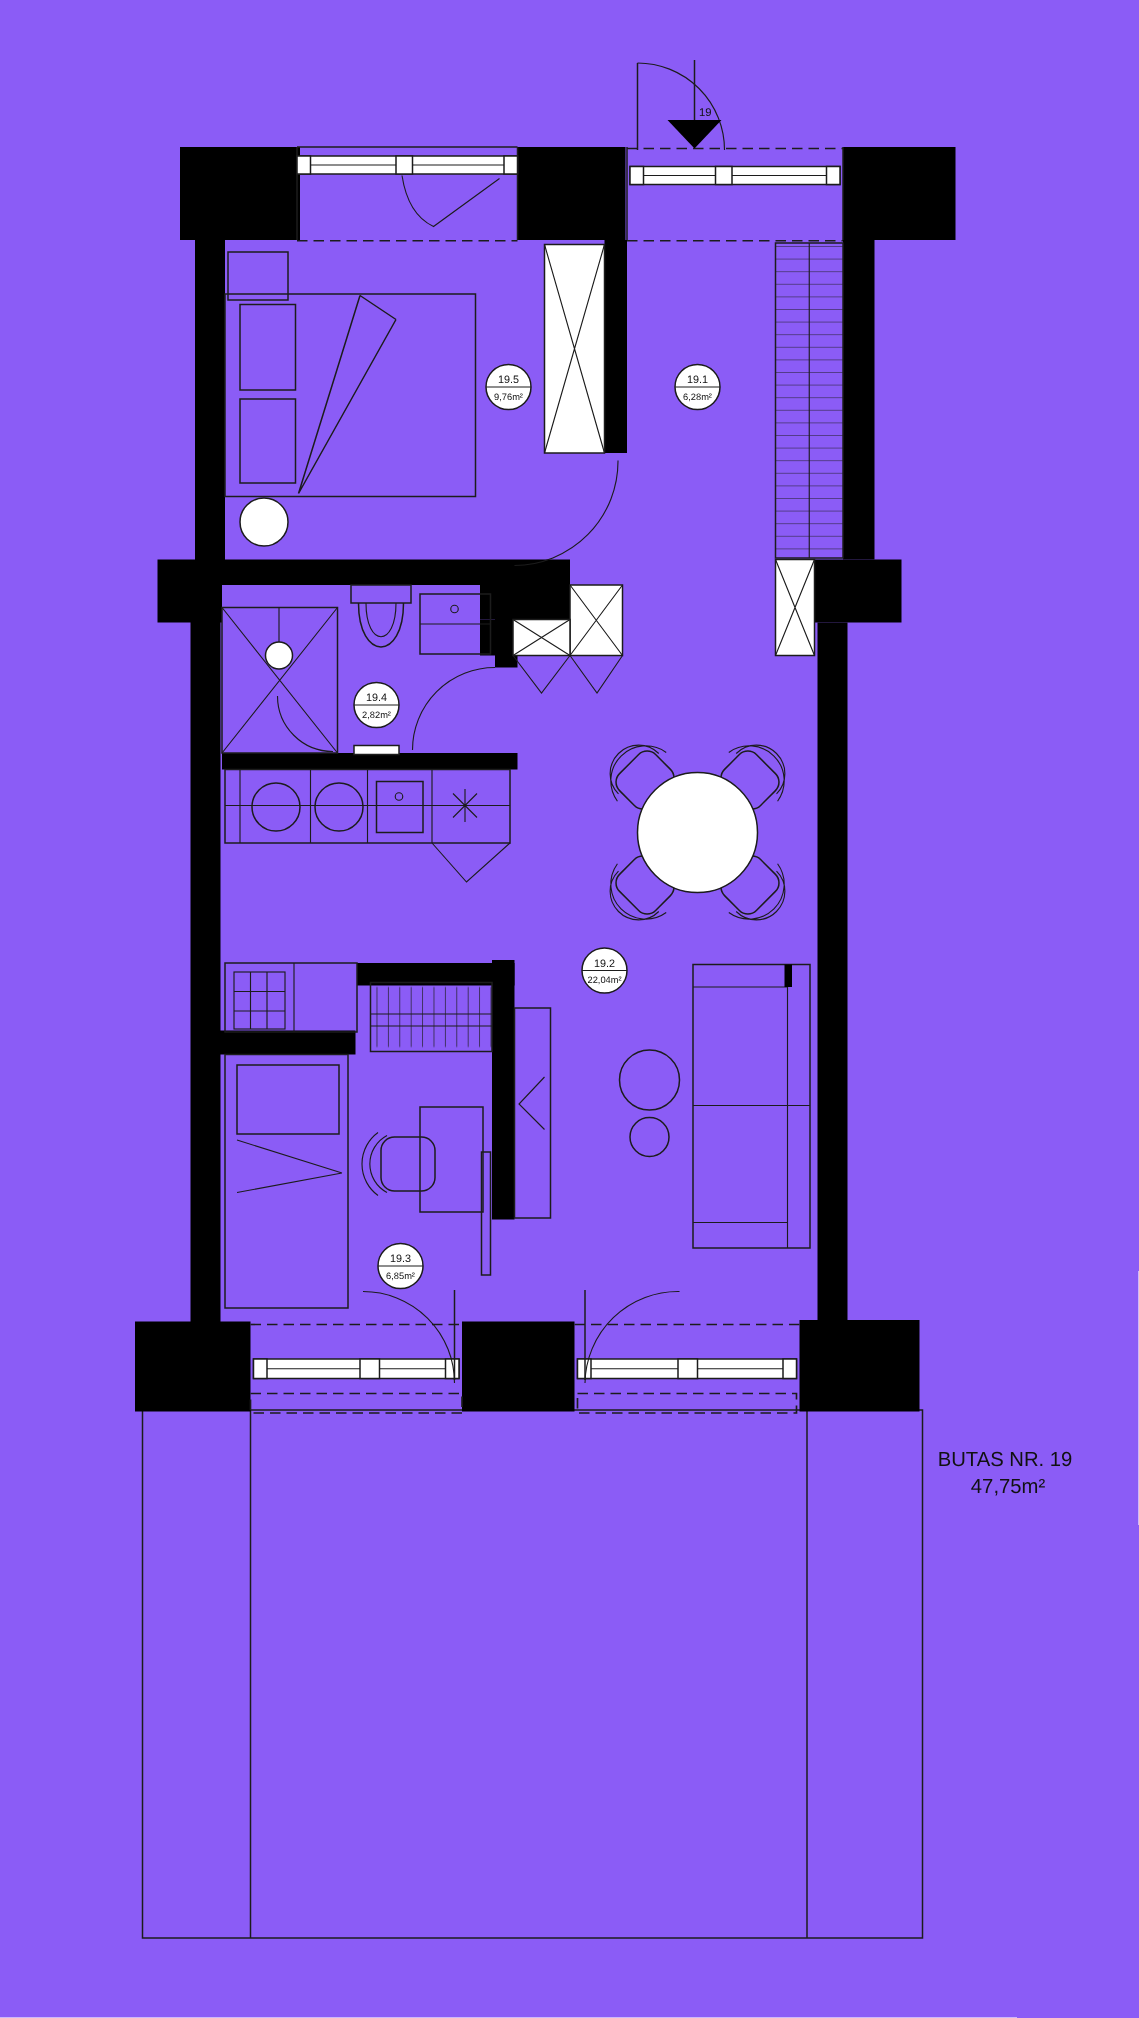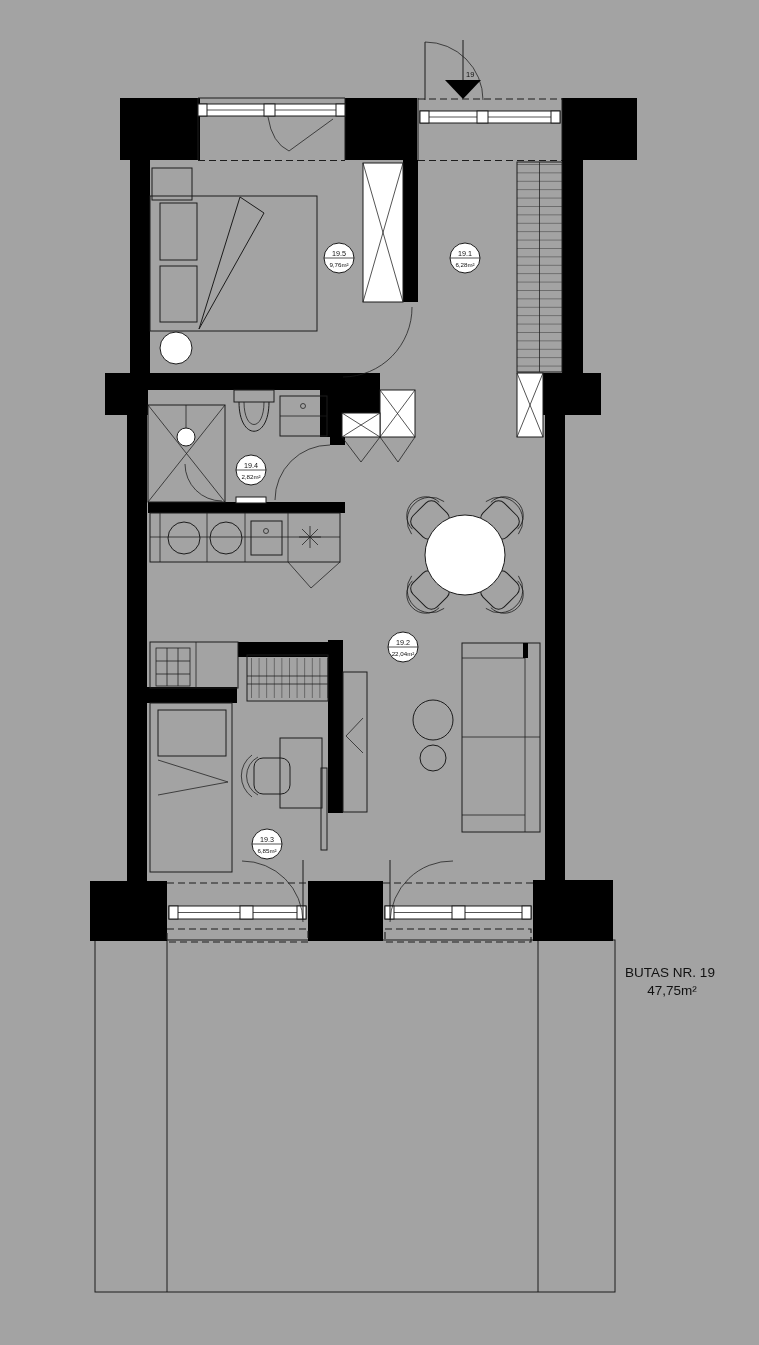--- a/index.html
+++ b/index.html
@@ -1,16 +1,16 @@
 <!DOCTYPE html>
 <html><head>
 <meta charset="utf-8">
 <style>
   html,body{margin:0;padding:0;background:#fff;}
-  .page{position:relative;width:759px;height:1345px;background:#a3a3a3;overflow:hidden;
+  .page{position:relative;width:759px;height:1345px;background:#8b5cf6;overflow:hidden;
         font-family:"Liberation Sans",sans-serif;}
   svg{position:absolute;left:0;top:0;}
   .wall{fill:#000;stroke:none;}
   .s{stroke:#1c1c1c;fill:none;stroke-width:1;}
   .sw{stroke:#1c1c1c;fill:#fff;stroke-width:1;}
   .thin{stroke:#1c1c1c;fill:none;stroke-width:.75;}
   .dash{stroke:#1c1c1c;fill:none;stroke-width:1.1;stroke-dasharray:7 4;}
   .blk{fill:#000;}
   text{fill:#111;font-family:"Liberation Sans",sans-serif;}
   .lbl{font-size:7.2px;text-anchor:middle;}

